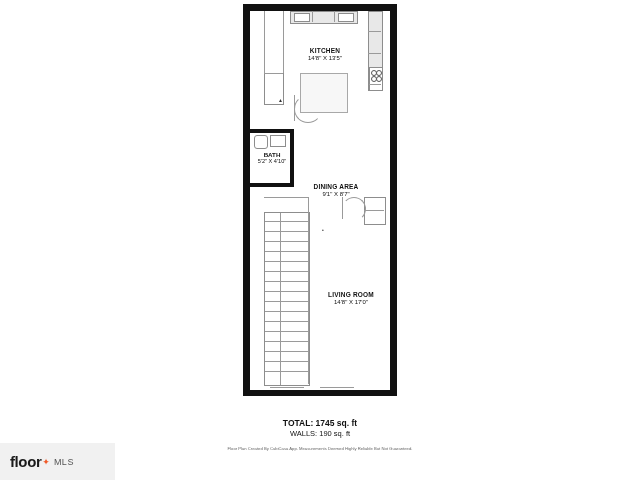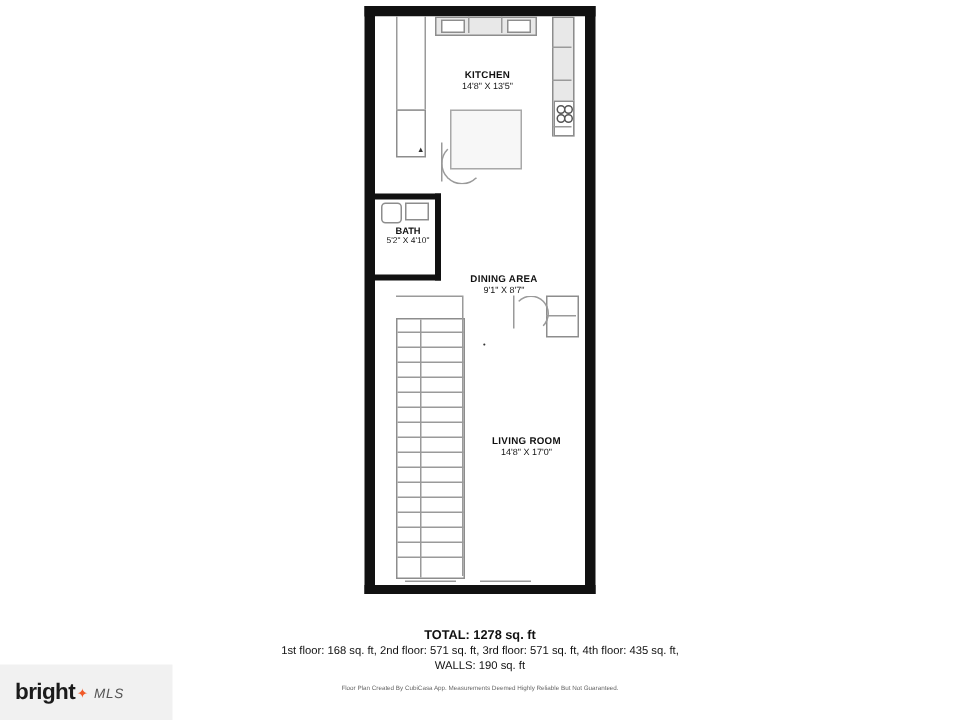--- a/index.html
+++ b/index.html
@@ -212,21 +212,20 @@
     color: #f05a28;
     font-size: 9px;
     vertical-align: super;
     margin-left: 1px;
   }
   #logo .mls {
     font-size: 9px;
     color: #555555;
     margin-left: 4px;
     letter-spacing: 0.5px;
-    font-style: italic;
   }
 </style>
 </head>
 <body>
 
 <div id="page">
 
   <div id="plan">
 
     <div class="wall wall-left"></div>
@@ -322,25 +321,24 @@
         <span class="name">LIVING ROOM</span>
         <span class="dims">14'8" X 17'0"</span>
       </div>
 
       <div class="line line-h" style="left:20px; top:376px; width:34px;"></div>
       <div class="line line-h" style="left:70px; top:376px; width:34px;"></div>
     </div>
   </div>
 
   <div id="caption">
-    <div class="total">TOTAL: 1278 sq. ft</div>
-    <div class="line1">1st floor: 168 sq. ft, 2nd floor: 571 sq. ft, 3rd floor: 571 sq. ft, 4th floor: 435 sq. ft,</div>
+    <div class="total">TOTAL: 1745 sq. ft</div>
     <div class="line3">WALLS: 190 sq. ft</div>
     <div class="disclaimer">Floor Plan Created By CubiCasa App. Measurements Deemed Highly Reliable But Not Guaranteed.</div>
   </div>
 
   <div id="logo">
-    <span class="brand">bright</span>
+    <span class="brand">floor</span>
     <span class="spark">✦</span>
     <span class="mls">MLS</span>
   </div>
 
 </div>
 
 </body></html>

